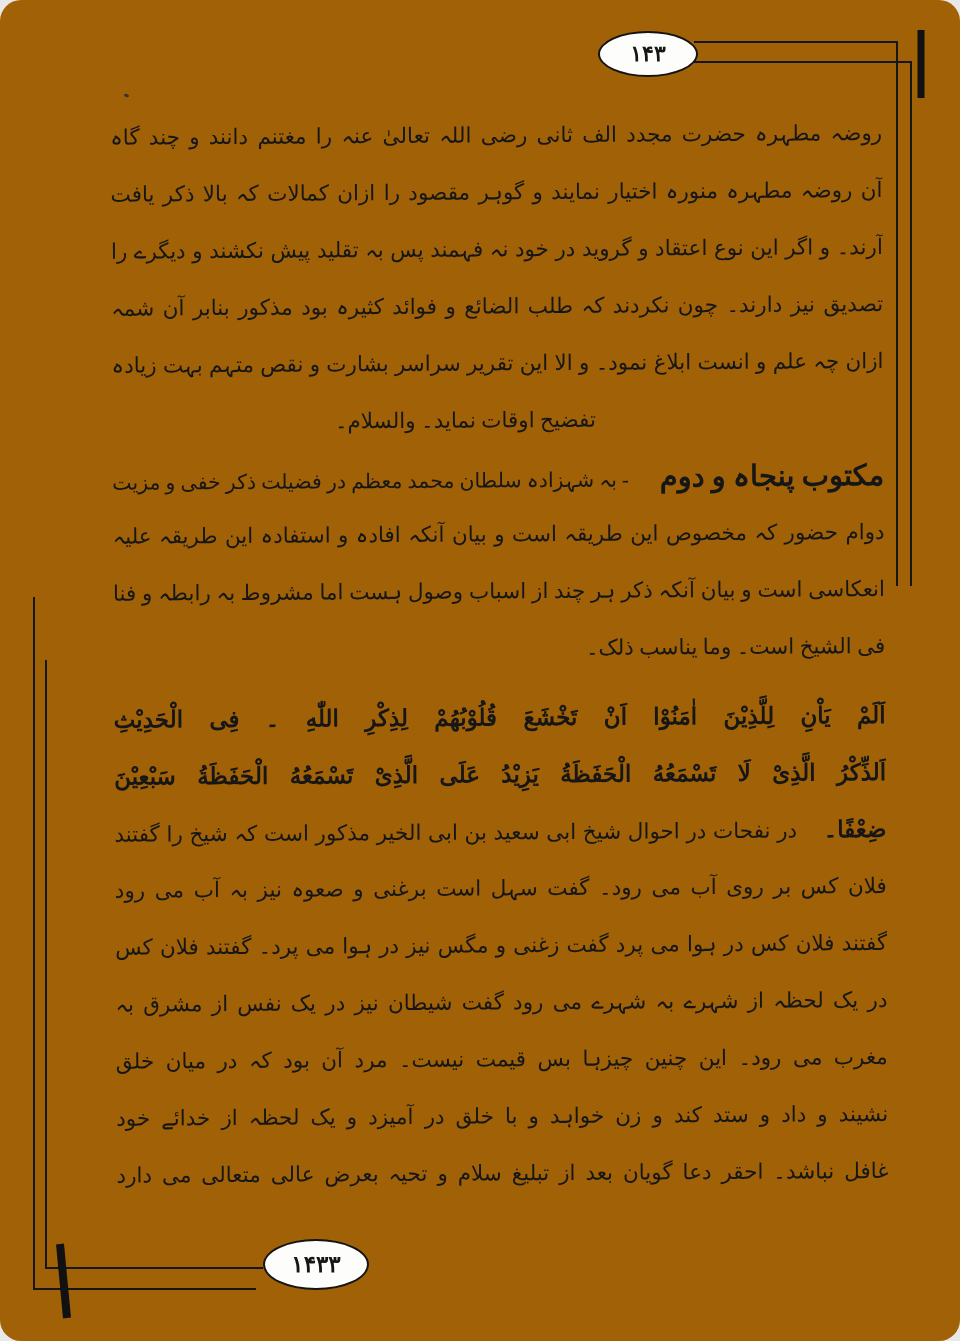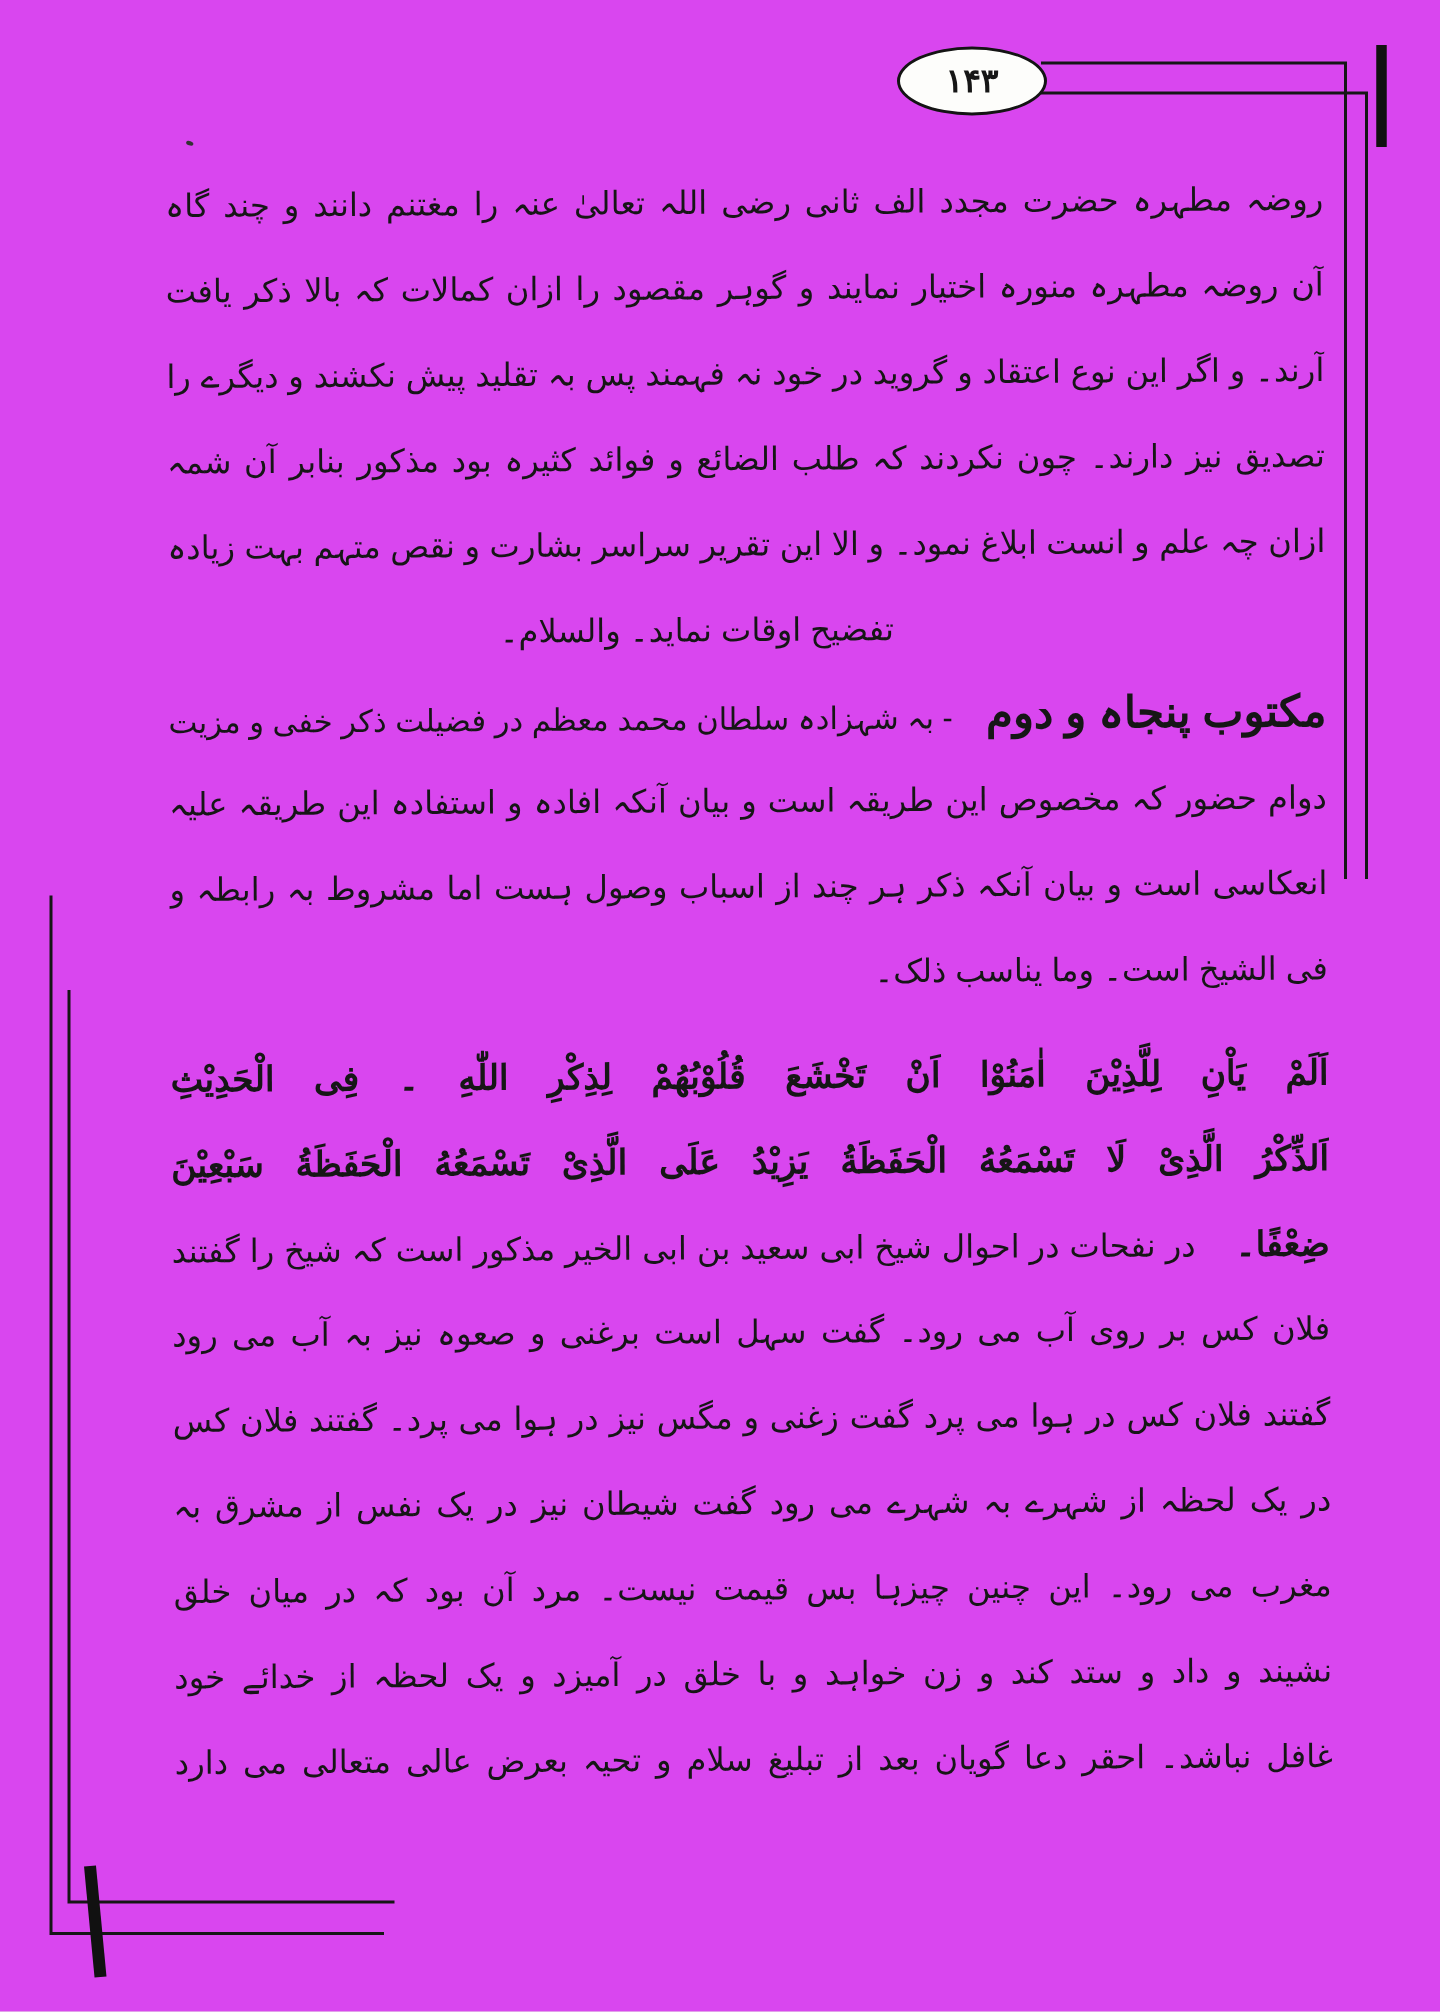--- a/index.html
+++ b/index.html
@@ -1,23 +1,24 @@
 <!DOCTYPE html>
 <html lang="fa" dir="rtl"><head>
 <meta charset="utf-8">
 <style>
   html,body{margin:0;padding:0;background:#e8e8e6;}
   .page{
     position:relative;
     width:960px;height:1341px;
     margin:0 auto;
-    background:#d946ef;
+    background:#a16207;
     overflow:hidden;
-    font-family:Liberation Sans, sans-serif;
+    font-family:Liberation Serif, serif;
     color:#161616;
+    border-radius:21px;
   }
   .deco-svg{position:absolute;left:0;top:0;pointer-events:none;}
   .page-oval{
     position:absolute;
     border:2.5px solid #141414;
     border-radius:50%;
     display:flex;align-items:center;justify-content:center;
     background:#fdfdfb;
     font-weight:bold;
     letter-spacing:1px;
@@ -93,20 +94,23 @@
     <path d="M34,597 V1289 H256" fill="none" stroke="#161616" stroke-width="2"></path>
     <path d="M46,660 V1268 H263" fill="none" stroke="#161616" stroke-width="2"></path>
     <line x1="60" y1="1244" x2="67" y2="1318" stroke="#111" stroke-width="8"></line>
   </svg>
 
   <span class="stray-mark"></span>
 
   <div class="page-oval oval-top">
     <span>۱۴۳</span>
   </div>
+  <div class="page-oval oval-bottom">
+    <span>۱۴۳۳</span>
+  </div>
 
   <div class="text-block">
 
     <div class="line full">روضہ مطہرہ حضرت مجدد الف ثانی رضی اللہ تعالیٰ عنہ را مغتنم دانند و چند گاہ مجاورت</div>
     <div class="line full">آن روضہ مطہرہ منورہ اختیار نمایند و گوہر مقصود را ازان کمالات کہ بالا ذکر یافت بدست</div>
     <div class="line full">آرند۔ و اگر این نوع اعتقاد و گروید در خود نہ فہمند پس بہ تقلید پیش نکشند و دیگرے را در</div>
     <div class="line full">تصدیق نیز دارند۔ چون نکردند کہ طلب الضائع و فوائد کثیرہ بود مذکور بنابر آن شمہ</div>
     <div class="line full">ازان چہ علم و انست ابلاغ نمود۔ و الا این تقریر سراسر بشارت و نقص متہم بہت زیادہ چہ</div>
     <div class="line short indented">تفضیح اوقات نماید۔ والسلام۔</div>
 

